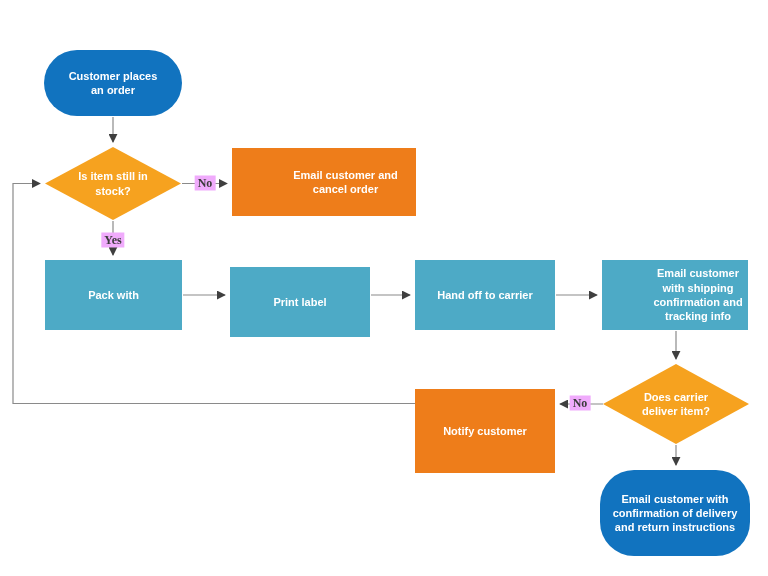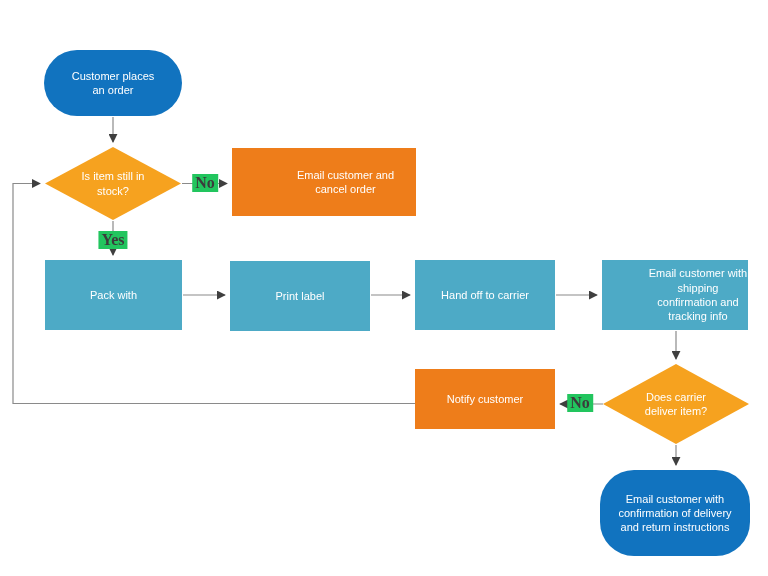--- a/index.html
+++ b/index.html
@@ -8,41 +8,41 @@
     width:768px;height:576px;
     background:#ffffff;
     font-family:"Liberation Sans", sans-serif;
     overflow:hidden;
   }
   .node{
     position:absolute;
     display:flex;align-items:center;justify-content:center;
     text-align:center;
     color:#ffffff;
-    font-weight:normal;
+    font-weight:bold;
     font-size:11px;
     line-height:1.3;
   }
   .node .lbl{display:block;}
   .terminator{background:#1173bf;border-radius:34px;}
   .process-teal{background:#4daac6;}
   .process-orange{background:#ee7d1a;}
   .decision{
     background:#f6a21f;
     clip-path:polygon(50% 0, 100% 50%, 50% 100%, 0 50%);
   }
   .edge-label{
     position:absolute;
     transform:translate(-50%,-50%);
-    background:#22c55e;
+    background:#f0abfc;
     padding:0 3px;
     color:#3b3b3b;
     font-family:"Liberation Serif", serif;
     font-weight:bold;
-    font-size:16px;
+    font-size:12px;
     z-index:3;
   }
   svg.connectors{
     position:absolute;left:0;top:0;width:768px;height:576px;
     z-index:1;
   }
   .node{z-index:2;}
 </style>
 </head>
 <body>
@@ -78,37 +78,37 @@
   </div>
 
   <div class="node process-orange" style="left:232px;top:148px;width:141px;height:68px;padding-left:43px;">
     <span class="lbl" style="width:118px;">Email customer and cancel order</span>
   </div>
 
   <div class="node process-teal" style="left:45px;top:260px;width:137px;height:70px;">
     <span class="lbl" style="width:110px;">Pack with</span>
   </div>
 
-  <div class="node process-teal" style="left:230px;top:261px;width:140px;height:70px;">
+  <div class="node process-teal" style="left:230px;top:267px;width:140px;height:70px;">
     <span class="lbl" style="width:110px;">Print label</span>
   </div>
 
   <div class="node process-teal" style="left:415px;top:260px;width:140px;height:70px;">
     <span class="lbl" style="width:120px;">Hand off to carrier</span>
   </div>
 
   <div class="node process-teal" style="left:602px;top:260px;width:146px;height:70px;">
     <span class="lbl" style="width:128px;margin-left:46px;">Email customer with shipping confirmation and tracking info</span>
   </div>
 
   <div class="node decision" style="left:603px;top:364px;width:146px;height:80px;">
     <span class="lbl" style="width:88px;">Does carrier deliver item?</span>
   </div>
 
-  <div class="node process-orange" style="left:415px;top:369px;width:140px;height:60px;">
+  <div class="node process-orange" style="left:415px;top:389px;width:140px;height:84px;">
     <span class="lbl" style="width:118px;">Notify customer</span>
   </div>
 
   <div class="node terminator" style="left:600px;top:470px;width:150px;height:86px;">
     <span class="lbl" style="width:134px;">Email customer with confirmation of delivery and return instructions</span>
   </div>
 
   <div class="edge-label" style="left:205px;top:183px;">No</div>
 
   <div class="edge-label" style="left:113px;top:240px;">Yes</div>

